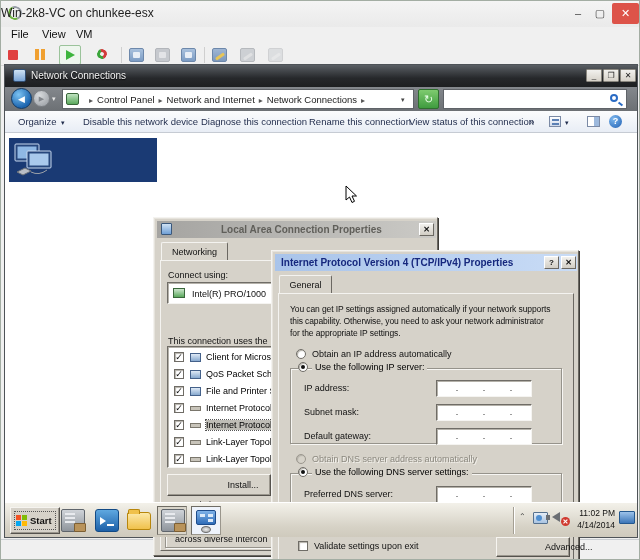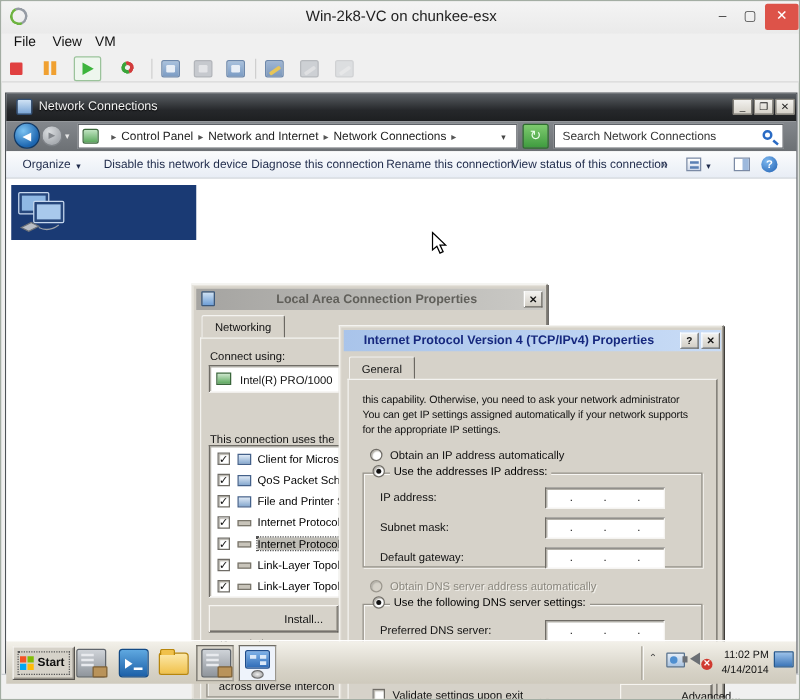--- a/index.html
+++ b/index.html
@@ -3,21 +3,21 @@
 <meta charset="utf-8">
 <style>
   html,body{margin:0;padding:0;}
   *{box-sizing:border-box;}
   body{font-family:"Liberation Sans", sans-serif; -webkit-font-smoothing:none;}
   .page{position:relative;width:640px;height:560px;background:#f0f0f0;border:1px solid #a3ada3;overflow:hidden;}
   .abs{position:absolute;}
 
   
   .vm-titlebar{left:0;top:0;width:640px;height:26px;background:linear-gradient(#f4f4f4,#eaeaea);}
-  .vm-title{left:0;right:0;top:5px;text-align:center;font-size:12px;color:#222;}
+  .vm-title{left:0;right:0;top:5px;text-align:left;font-size:12px;color:#222;}
   .vm-logo{left:7px;top:5px;width:14px;height:14px;border-radius:50%;border:2px solid #959ba4;border-left-color:#6db33f;border-bottom-color:#6db33f;transform:rotate(20deg);}
   .capbtn{top:3px;width:22px;height:19px;text-align:center;font-size:11px;color:#444;line-height:19px;}
   .capclose{left:611px;top:2px;width:27px;height:21px;background:#dd5349;color:#fff;text-align:center;line-height:21px;font-size:11px;border-radius:2px;}
   .vm-menubar{left:0;top:26px;width:640px;height:17px;background:#f0f0f0;font-size:11px;color:#111;}
   .vm-menu{top:1px;}
   .vm-toolbar{left:0;top:43px;width:640px;height:22px;background:#f0f0f0;border-bottom:1px solid #d8d8d8;}
   .ic-stop{left:7px;top:6px;width:10px;height:10px;background:#e04040;border-radius:1px;}
   .ic-pause{left:34px;top:5px;width:10px;height:11px;border-left:4px solid #f0a030;border-right:4px solid #f0a030;}
   .playbox{left:58px;top:1px;width:22px;height:20px;border:1px solid #9bc39b;background:#eef6ee;border-radius:2px;}
   .ic-play{left:65px;top:6px;width:0;height:0;border-left:9px solid #3db53d;border-top:5px solid transparent;border-bottom:5px solid transparent;}
@@ -27,21 +27,21 @@
   .snap::after{content:"";position:absolute;left:3px;top:3px;width:7px;height:6px;background:#e8eef6;border-radius:1px;}
   .snap.dis{background:#c6c9ce;border-color:#b2b5ba;}
   .snap.dis::after{background:#e3e4e7;}
   .wrenchic{top:4px;width:15px;height:14px;border-radius:2px;background:linear-gradient(#9fb6d4,#7d99bd);border:1px solid #6d88ab;}
   .wrenchic::after{content:"";position:absolute;left:2px;top:6px;width:10px;height:3px;background:#e7c557;transform:rotate(-35deg);border-radius:1px;}
   .wrenchic.gray{background:#cdd0d4;border-color:#b6b9bd;}
   .wrenchic.gray::after{background:#dfe0e2;}
   .vm-statusbar{left:0;top:538px;width:640px;height:22px;background:#f0f0f0;border-top:1px solid #cbcfd3;}
 
   
-  .guest{left:4px;top:74px;width:632px;height:472px;background:#fff;box-shadow:0 0 0 1px #4e5358;}
+  .guest{left:4px;top:64px;width:632px;height:472px;background:#fff;box-shadow:0 0 0 1px #4e5358;}
 
   
   .nc-titlebar{left:0;top:0;width:632px;height:22px;background:linear-gradient(#5a5f64,#26282b 60%,#1d1f21);}
   .nc-title{left:26px;top:5px;font-size:10px;color:#f2f2f2;text-shadow:0 1px 1px #000;}
   .nc-ico{left:8px;top:4px;width:13px;height:13px;background:linear-gradient(#cfe2f4,#7aa5d6);border:1px solid #324f74;border-radius:2px;}
   .wbtn{top:4px;width:16px;height:13px;background:linear-gradient(#f2f1ee,#d6d2c9);border:1px solid #8a877f;border-radius:1px;font-size:8px;line-height:12px;text-align:center;color:#222;}
   .nc-address{left:0;top:22px;width:632px;height:24px;background:linear-gradient(#84888d,#6c7074);}
   .navcirc{border-radius:50%;}
   .back{left:6px;top:1px;width:21px;height:21px;background:radial-gradient(circle at 35% 30%,#7cc3f2,#1d66b0 70%);border:1px solid #123a66;color:#fff;font-size:9px;line-height:20px;text-align:center;}
   .fwd{left:28px;top:3px;width:17px;height:17px;background:radial-gradient(circle at 35% 30%,#d9dcdf,#a9adb2 70%);border:1px solid #7e8287;color:#83878c;font-size:7px;line-height:16px;text-align:center;}
@@ -183,21 +183,20 @@
       <div class="abs navcaret">▾</div>
       <div class="abs crumbbar">
         <div class="abs crumb-ico"></div>
         <div class="abs crumbtxt">
           <span class="csep">▸</span><span>Control Panel</span><span class="csep">▸</span><span>Network and Internet</span><span class="csep">▸</span><span>Network Connections</span><span class="csep">▸</span>
         </div>
         <div class="abs crumb-dd">▾</div>
       </div>
       <div class="abs refreshbtn">↻</div>
       <div class="abs searchbox">
-        <input placeholder="Search Network Connections" style="">
         <div class="abs mag"></div>
       </div>
     </div>
 
     <div class="abs nc-cmdbar">
       <span class="abs cmd" style="left:13px;">Organize</span>
       <span class="abs cmd" style="left:56px;font-size:7px;top:8px;">▾</span>
       <span class="abs cmd" style="left:78px;">Disable this network device</span>
       <span class="abs cmd" style="left:196px;">Diagnose this connection</span>
       <span class="abs cmd" style="left:304px;">Rename this connection</span>
@@ -282,39 +281,39 @@
         <span class="abs grplbl" style="left:19px;top:282px;">Description</span>
         <div class="abs lbl" style="left:21px;top:294px;line-height:11px;">
           <div>Transmission Control P</div>
           <div>wide area network prot</div>
           <div>across diverse intercon</div>
         </div>
       </div>
 
       <div class="abs dlg" style="left:266px;top:117px;width:308px;height:330px;z-index:10;">
         <div class="abs dtitle" style="width:302px;background:linear-gradient(to right,#a9c4ea,#c9dcf6);color:#16287e;">
-          <span style="margin-left:16px;">Internet Protocol Version 4 (TCP/IPv4) Properties</span>
+          <span style="margin-left:6px;">Internet Protocol Version 4 (TCP/IPv4) Properties</span>
         </div>
         <div class="abs dbtn" style="left:272px;top:5px;">?</div>
         <div class="abs dbtn" style="left:289px;top:5px;">✕</div>
         <div class="abs tab" style="left:7px;top:24px;width:53px;">General</div>
         <div class="abs pagebox" style="left:6px;top:42px;width:296px;height:282px;"></div>
 
         <div class="abs lbl" style="left:18px;top:52px;line-height:12px;font-size:8.5px;letter-spacing:-0.1px;">
+          <div>You can get IP settings assigned automatically if your network supports</div>
           <div>this capability. Otherwise, you need to ask your network administrator</div>
-          <div>You can get IP settings assigned automatically if your network supports</div>
           <div>for the appropriate IP settings.</div>
         </div>
 
         <div class="abs radio" style="left:24px;top:98px;"></div>
         <span class="abs lbl" style="left:40px;top:98px;">Obtain an IP address automatically</span>
 
         <div class="abs grp" style="left:18px;top:117px;width:272px;height:76px;"></div>
         <div class="abs radio sel" style="left:26px;top:111px;"></div>
-        <span class="abs grplbl" style="left:40px;top:111px;">Use the addresses IP address:</span>
+        <span class="abs grplbl" style="left:40px;top:111px;">Use the following IP server:</span>
 
         <span class="abs lbl" style="left:32px;top:132px;">IP address:</span>
         <div class="abs sunken ipfield" style="left:164px;top:129px;width:96px;">. . .</div>
         <span class="abs lbl" style="left:32px;top:156px;">Subnet mask:</span>
         <div class="abs sunken ipfield" style="left:164px;top:153px;width:96px;">. . .</div>
         <span class="abs lbl" style="left:32px;top:180px;">Default gateway:</span>
         <div class="abs sunken ipfield" style="left:164px;top:177px;width:96px;">. . .</div>
 
         <div class="abs radio dis" style="left:24px;top:203px;"></div>
         <span class="abs lbl dis-lbl" style="left:40px;top:203px;">Obtain DNS server address automatically</span>

